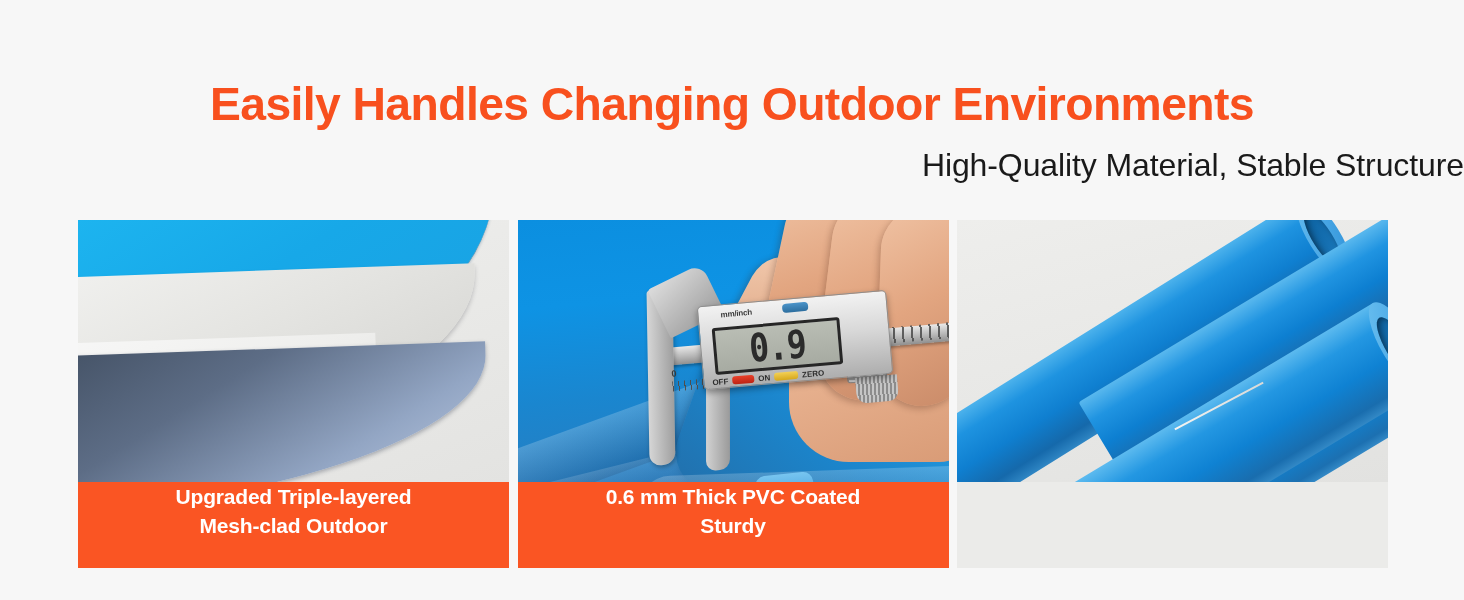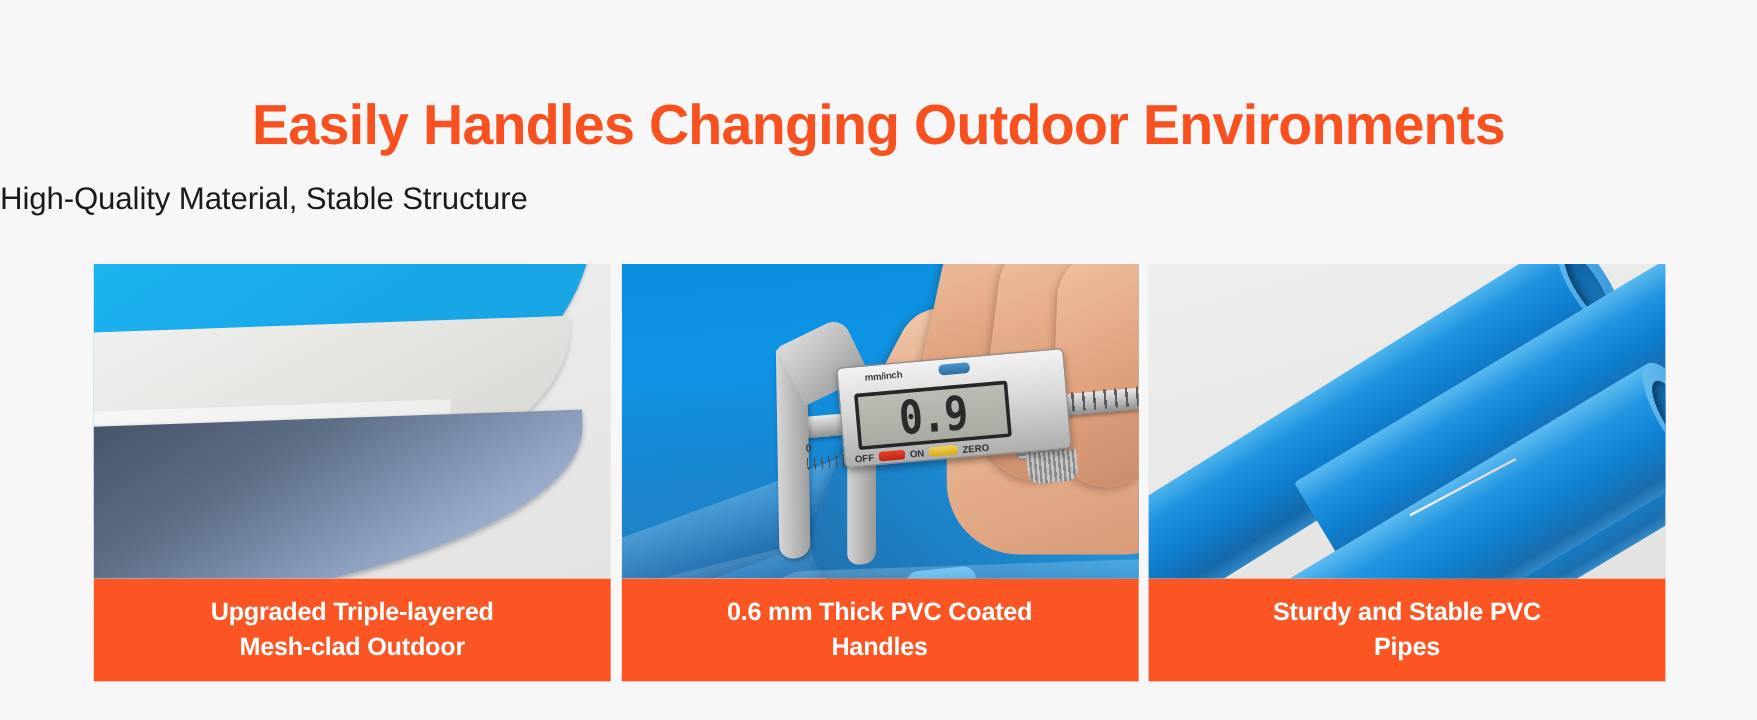--- a/index.html
+++ b/index.html
@@ -38,22 +38,22 @@
     white-space: nowrap;
     font-stretch: condensed;
     transform: scaleX(0.985);
   }
 
   .subhead {
     position: absolute;
     top: 135px;
     left: 0;
     width: 1464px;
-    text-align: left;
-    font-size: 26px;
+    text-align: right;
+    font-size: 32px;
     line-height: 36px;
     font-weight: 400;
     color: #1a1a1a;
     letter-spacing: -0.1px;
   }
 
   
   .cards {
     position: absolute;
     top: 208px;
@@ -81,21 +81,21 @@
     overflow: hidden;
     background: #ececeb;
   }
 
   .card-caption {
     width: 431px;
     height: 86px;
     background: #fa5523;
     color: #ffffff;
     display: flex;
-    align-items: center;
+    align-items: flex-start;
     justify-content: center;
     text-align: center;
     font-size: 21px;
     line-height: 29px;
     font-weight: 700;
     letter-spacing: -0.2px;
     padding: 0 10px;
     box-sizing: border-box;
   }
 
@@ -448,21 +448,21 @@
               <span>ON</span>
               <span class="cal-btn-yellow"></span>
               <span>ZERO</span>
             </div>
           </div>
         </div>
       </div>
       <div class="card-caption">
         <div>
           <span>0.6 mm Thick PVC Coated</span><br>
-          <span>Handles</span>
+          <span>Sturdy</span>
         </div>
       </div>
     </div>
 
     <div class="card">
       <div class="card-photo">
         <div class="pipe-bg"></div>
 
         <div class="pipe pipeA">
           <div class="pipe-body"></div>
@@ -481,22 +481,16 @@
         </div>
 
         <div class="pipe pipeB">
           <div class="pipe-body"></div>
           <div class="pipe-end"></div>
           <div class="pipe-hole"></div>
         </div>
 
         <div class="pipe-wire"></div>
       </div>
-      <div class="card-caption">
-        <div>
-          <span>Sturdy and Stable PVC</span><br>
-          <span>Pipes</span>
-        </div>
-      </div>
     </div>
 
   </div>
 </div>
 
 </body></html>

